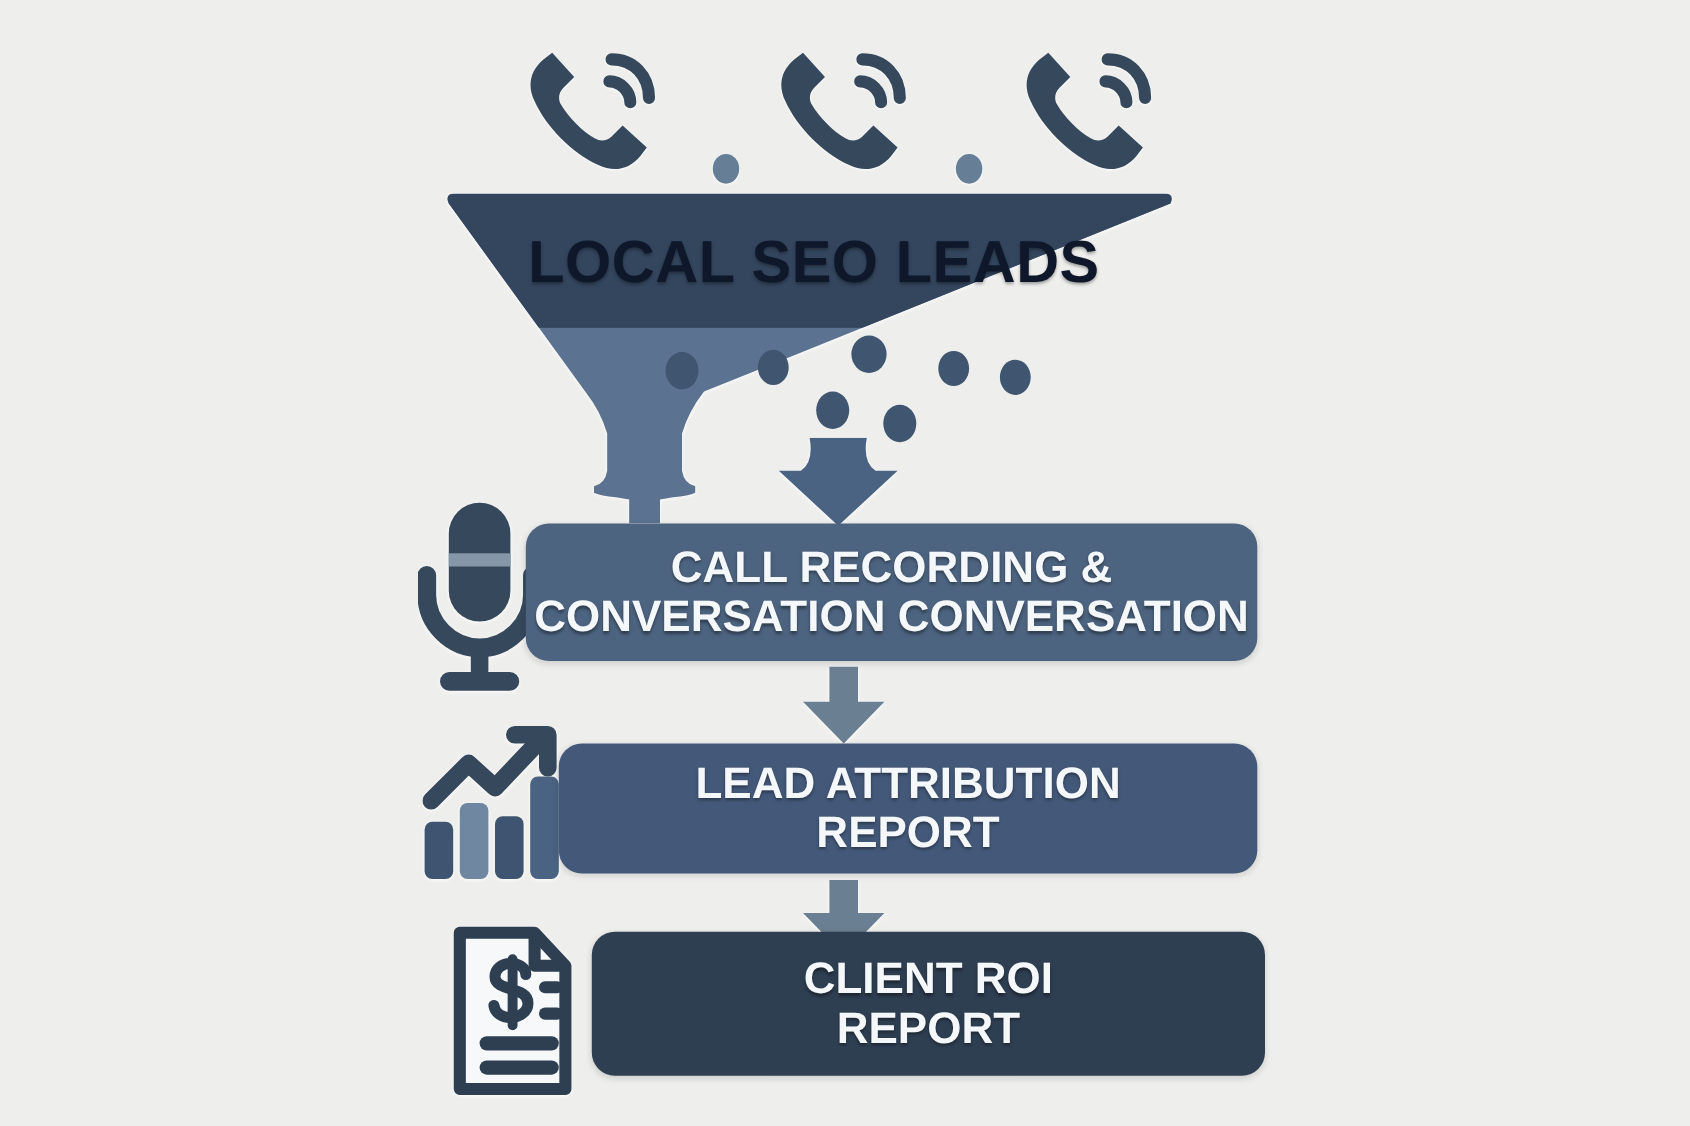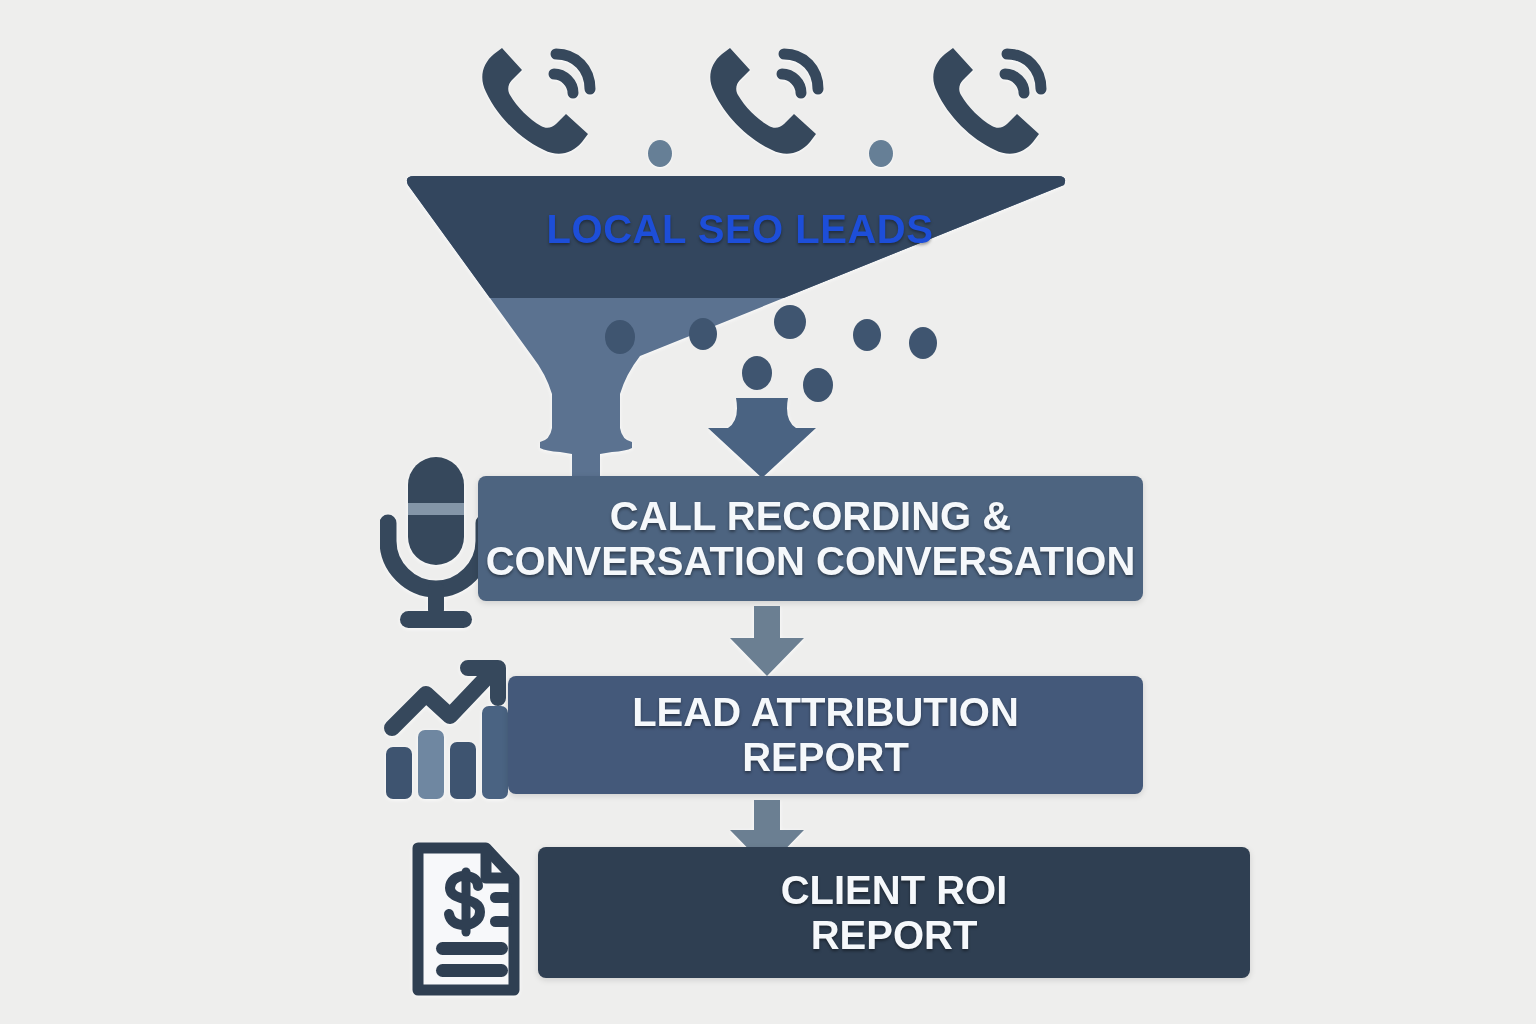--- a/index.html
+++ b/index.html
@@ -50,33 +50,33 @@
     height: 300px;
   }
   .funnel-wrap svg { display:block; }
 
   .funnel-title {
     position: absolute;
     left: 400px;
     top: 207px;
     width: 680px;
     text-align: center;
-    font-size: 40px;
+    font-size: 54px;
     font-weight: bold;
-    color: #1d4ed8;
+    color: #0f172a;
     letter-spacing: 0.5px;
     text-shadow: 0 2px 3px rgba(0,0,0,0.35);
     white-space: nowrap;
     pointer-events: none;
   }
 
   
   .bar {
     position: absolute;
-    border-radius: 8px;
+    border-radius: 21px;
     display: flex;
     align-items: center;
     justify-content: center;
     text-align: center;
     color: #f5f8fb;
     font-weight: bold;
     line-height: 1.12;
     text-shadow: 0 2px 3px rgba(0,0,0,0.4);
     box-shadow: 0 2px 6px rgba(0,0,0,0.13);
   }
@@ -88,21 +88,21 @@
   }
   #bar-2 {
     left: 508px; top: 676px;
     width: 635px; height: 118px;
     background: #44597a;
     font-size: 40px;
     text-align: center;
   }
   #bar-3 {
     left: 538px; top: 847px;
-    width: 712px; height: 131px;
+    width: 612px; height: 131px;
     background: #2f3f52;
     font-size: 40px;
   }
 
   
   .side-icon {
     position: absolute;
   }
   .side-icon svg { display: block; }
   #icon-mic      { left: 380px; top: 455px; }

